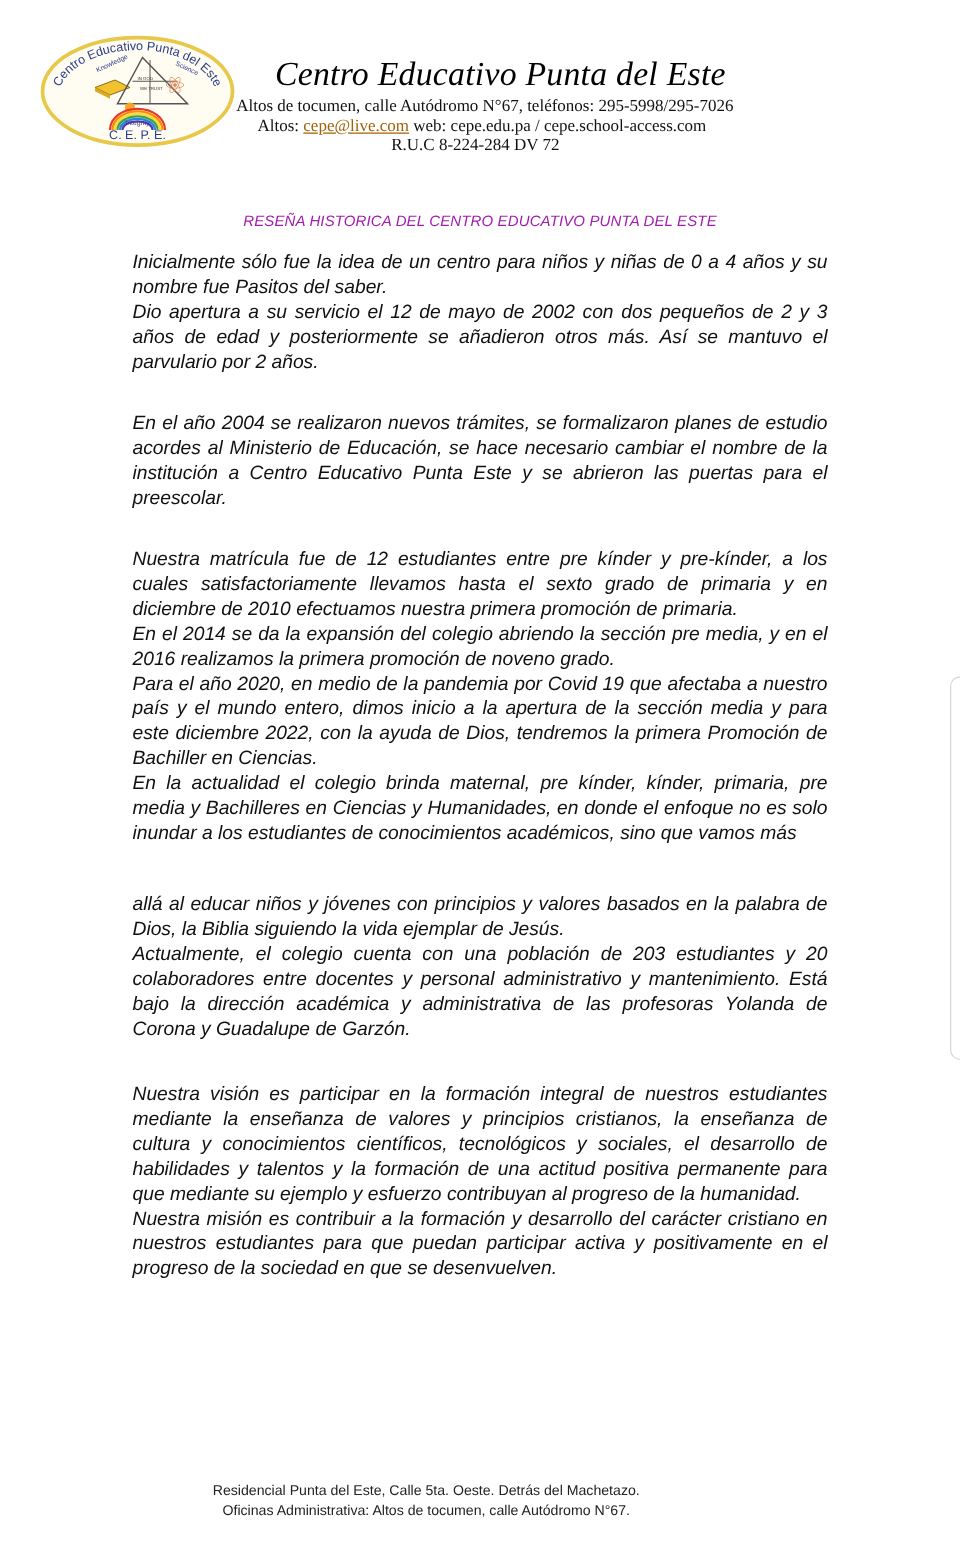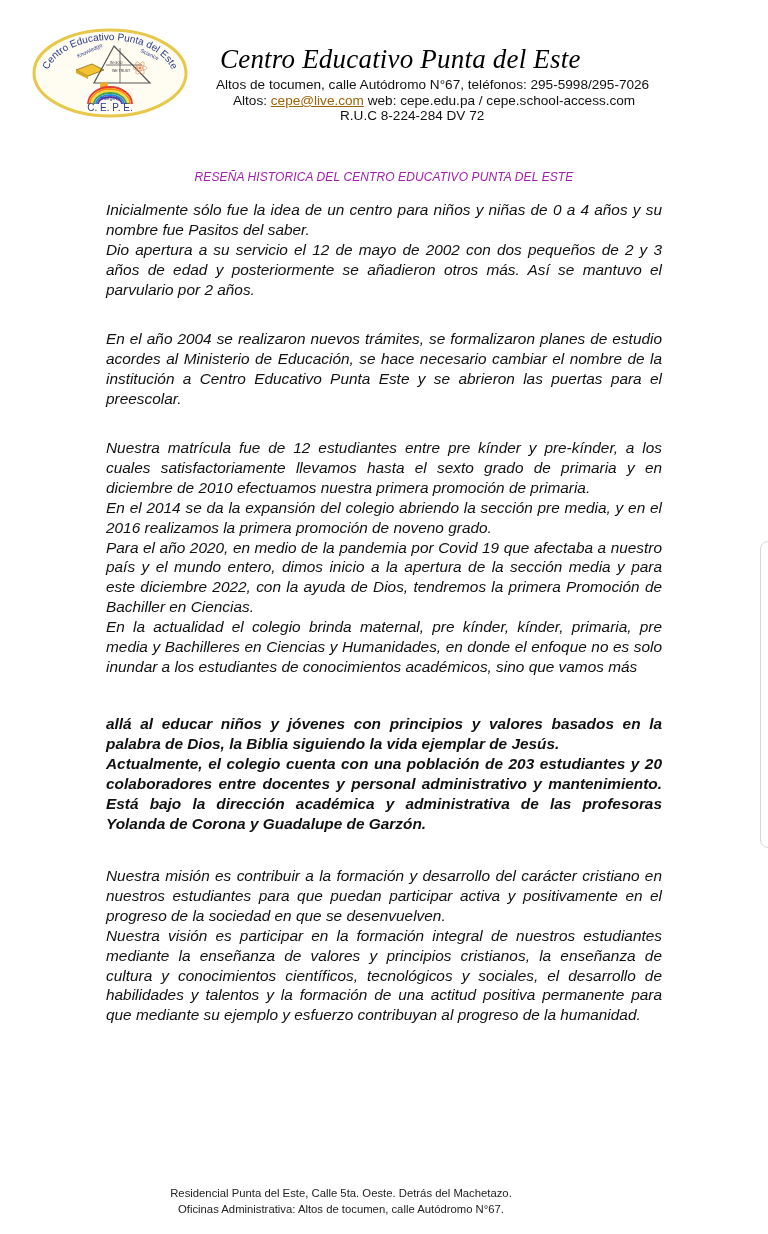--- a/index.html
+++ b/index.html
@@ -1,30 +1,30 @@
 <!DOCTYPE html>
 <html><head>
 <meta charset="utf-8">
 <style>
   html, body { margin: 0; padding: 0; background: #ffffff; }
   body { width: 768px; height: 1234px; position: relative; overflow: hidden; color: #000; }
   .logo { position: absolute; left: 32px; top: 28px; width: 156px; height: 90px; }
   .org-title { position: absolute; left: 220px; top: 44px; width: 410px; font-family: "Liberation Serif", serif; font-style: italic; font-size: 27px; letter-spacing: 0.2px; white-space: nowrap; }
-  .hdr-line { position: absolute; font-family: Liberation Sans, sans-serif; font-size: 13.6px; white-space: nowrap; color: #111; margin-left: 27px; }
+  .hdr-line { position: absolute; font-family: Liberation Serif, serif; font-size: 13.6px; white-space: nowrap; color: #111; }
   .hdr-addr { left: 189px; top: 77px; }
   .hdr-mail { left: 206px; top: 93px; }
   .hdr-ruc { left: 313px; top: 108px; }
   .hdr-mail a { color: #a16207; text-decoration: underline; }
   .doc-heading { position: absolute; left: 0; width: 768px; top: 170px; text-align: center; font-family: "Liberation Sans", sans-serif; font-style: italic; font-size: 12px; color: #a21caf; letter-spacing: 0.1px; }
   .body-text { position: absolute; left: 106px; width: 556px; font-family: "Liberation Sans", sans-serif; font-style: italic; font-size: 15.4px; line-height: 19.9px; text-align: justify; color: #111; }
   .body-text p { margin: 0; }
   .block1 { top: 200px; }
   .block2 { top: 329px; }
   .block3 { top: 438px; }
-  .block4 { top: 714px; font-weight: bold; }
+  .block4 { top: 714px; }
   .block5 { top: 866px; }
   .footer { position: absolute; left: 0; width: 682px; text-align: center; font-family: "Liberation Sans", sans-serif; font-size: 11.3px; color: #222; }
   .foot1 { top: 1187px; }
   .foot2 { top: 1203px; }
   .scroll-handle { position: absolute; left: 760px; top: 541px; width: 14px; height: 305px; border: 1.5px solid #d8d8d8; border-radius: 10px; background: #fff; }
 </style>
 </head>
 <body>
 
 <svg class="logo" viewBox="0 0 156 90">
@@ -92,20 +92,20 @@
   <p>Nuestra matrícula fue de 12 estudiantes entre pre kínder y pre-kínder, a los cuales satisfactoriamente llevamos hasta el sexto grado de primaria y en diciembre de 2010 efectuamos nuestra primera promoción de primaria.</p>
   <p>En el 2014 se da la expansión del colegio abriendo la sección pre media, y en el 2016 realizamos la primera promoción de noveno grado.</p>
   <p>Para el año 2020, en medio de la pandemia por Covid 19 que afectaba a nuestro país y el mundo entero, dimos inicio a la apertura de la sección media y para este diciembre 2022, con la ayuda de Dios, tendremos la primera Promoción de Bachiller en Ciencias.</p>
   <p>En la actualidad el colegio brinda maternal, pre kínder, kínder, primaria, pre media y Bachilleres en Ciencias y Humanidades, en donde el enfoque no es solo inundar a los estudiantes de conocimientos académicos, sino que vamos más</p>
 </div>
 <div class="body-text block4">
   <p>allá al educar niños y jóvenes con principios y valores basados en la palabra de Dios, la Biblia siguiendo la vida ejemplar de Jesús.</p>
   <p>Actualmente, el colegio cuenta con una población de 203 estudiantes y 20 colaboradores entre docentes y personal administrativo y mantenimiento. Está bajo la dirección académica y administrativa de las profesoras Yolanda de Corona y Guadalupe de Garzón.</p>
 </div>
 <div class="body-text block5">
+  <p>Nuestra visión es participar en la formación integral de nuestros estudiantes mediante la enseñanza de valores y principios cristianos, la enseñanza de cultura y conocimientos científicos, tecnológicos y sociales, el desarrollo de habilidades y talentos y la formación de una actitud positiva permanente para que mediante su ejemplo y esfuerzo contribuyan al progreso de la humanidad.</p>
   <p>Nuestra misión es contribuir a la formación y desarrollo del carácter cristiano en nuestros estudiantes para que puedan participar activa y positivamente en el progreso de la sociedad en que se desenvuelven.</p>
-  <p>Nuestra visión es participar en la formación integral de nuestros estudiantes mediante la enseñanza de valores y principios cristianos, la enseñanza de cultura y conocimientos científicos, tecnológicos y sociales, el desarrollo de habilidades y talentos y la formación de una actitud positiva permanente para que mediante su ejemplo y esfuerzo contribuyan al progreso de la humanidad.</p>
 </div>
 
 <div class="footer foot1">Residencial Punta del Este, Calle 5ta. Oeste. Detrás del Machetazo.</div>
 <div class="footer foot2">Oficinas Administrativa: Altos de tocumen, calle Autódromo N°67.</div>
 
 <div class="scroll-handle"></div>
 
 </body></html>

